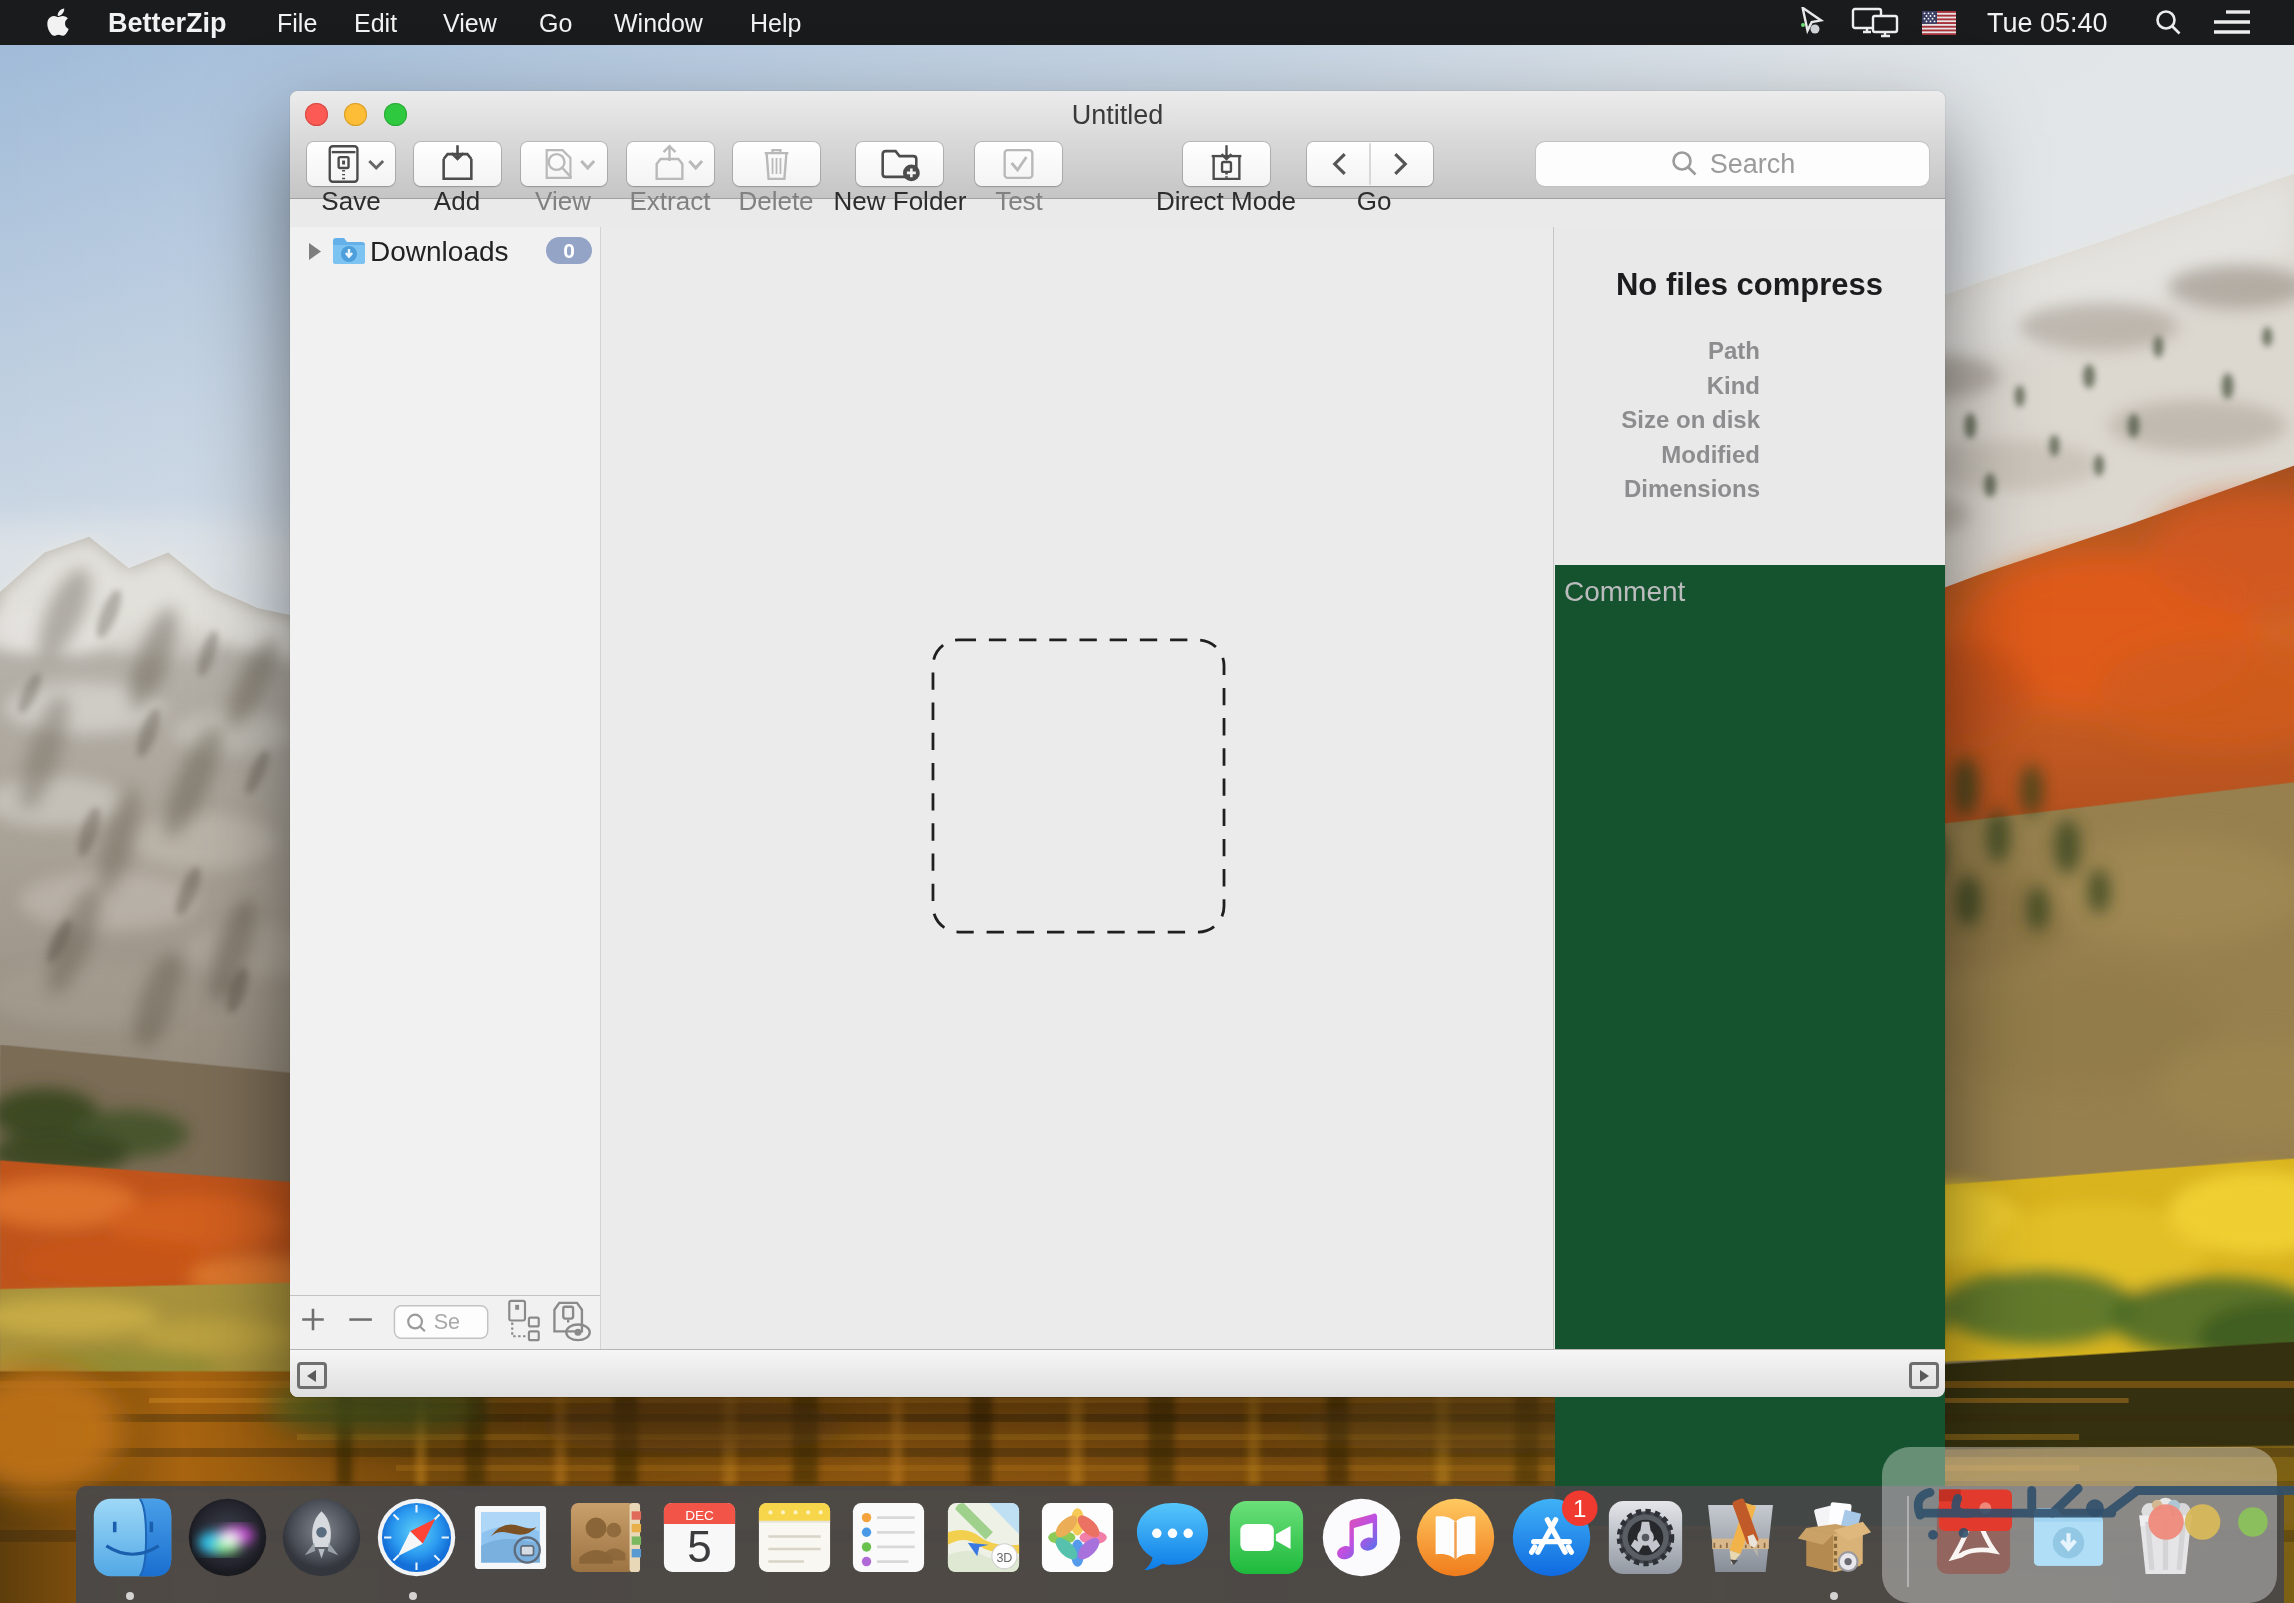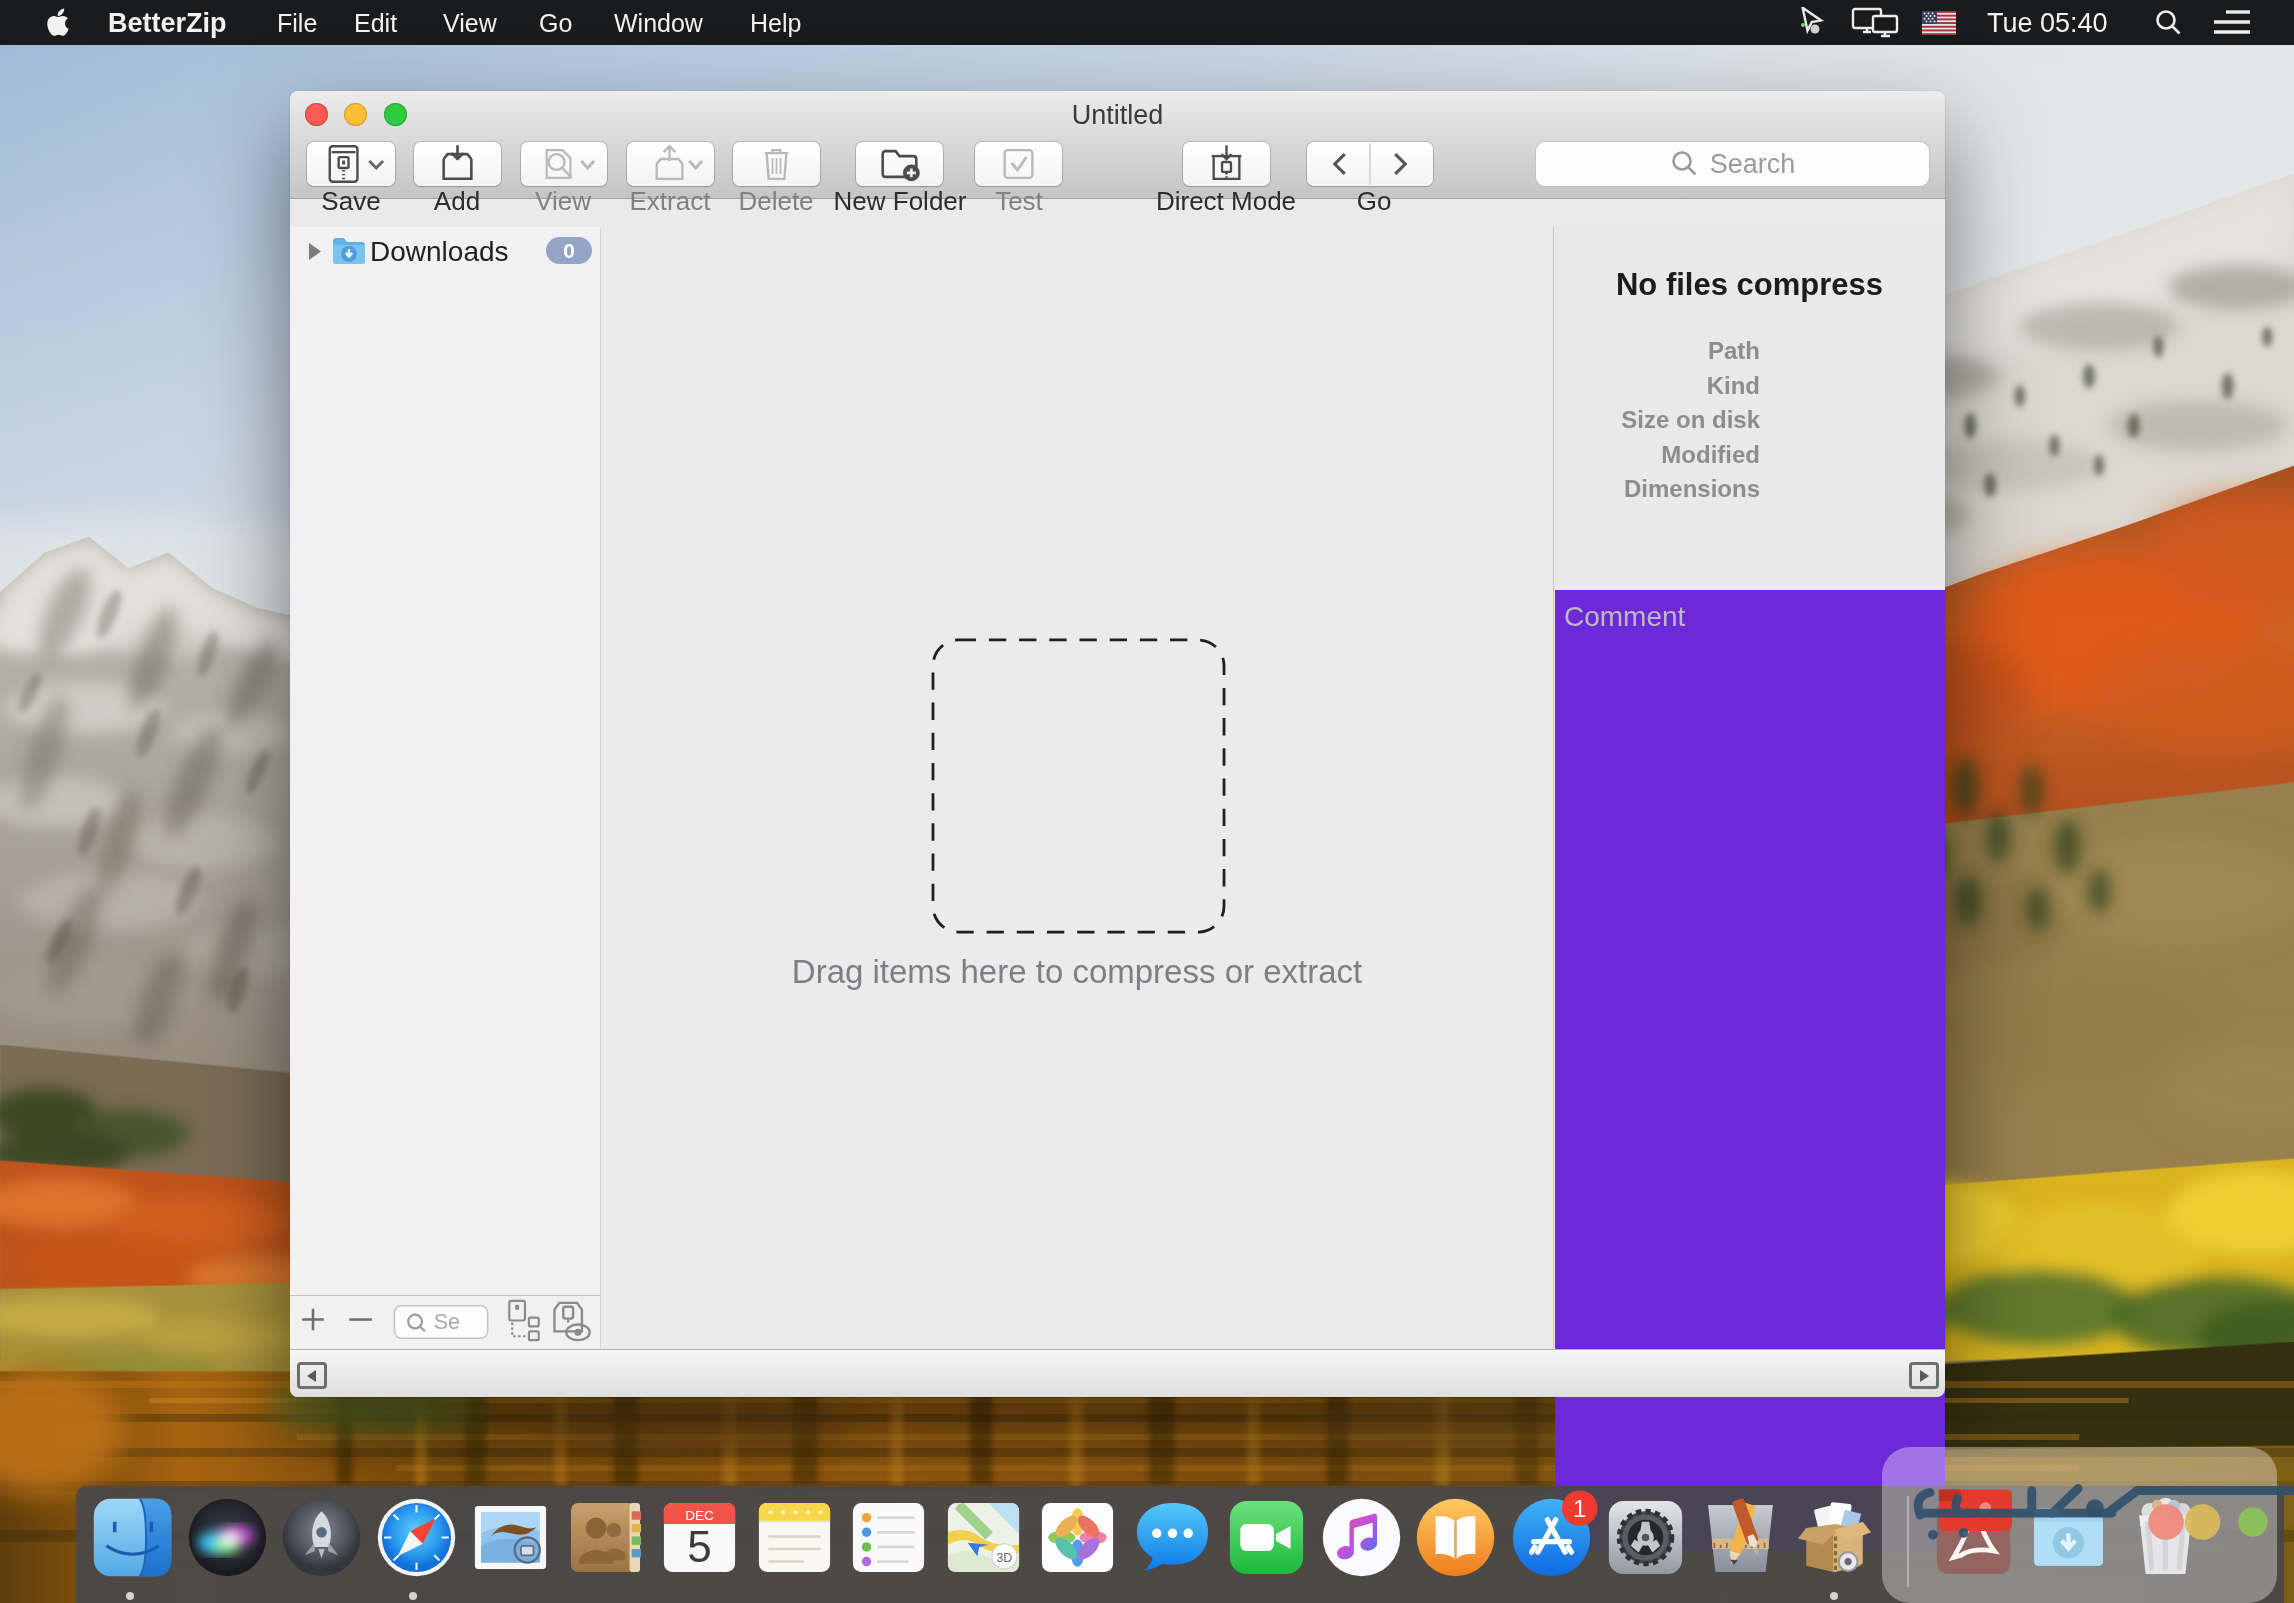--- a/index.html
+++ b/index.html
@@ -27,21 +27,21 @@
   #sidebar{position:absolute;left:0;top:136px;width:311px;height:1123px;background:#f1f1f2;border-right:1px solid #d4d4d4;box-sizing:border-box;}
   #sbbottom{position:absolute;left:0;top:1204px;width:310px;height:54px;border-top:1px solid #c2c2c2;background:#f1f1f2;box-sizing:border-box;}
   
   #mainarea{position:absolute;left:311px;top:136px;width:952px;height:1123px;background:#ebebeb;}
   #dashbox{position:absolute;left:330px;top:411px;width:295px;height:296px;}
   #dragtext{position:absolute;left:0px;top:726px;width:952px;text-align:center;font-size:33px;color:#7e7e84;}
   
   #rpanel{position:absolute;left:1263px;top:136px;width:392px;height:1123px;background:#e9e9e9;border-left:1px solid #c6c6c6;box-sizing:border-box;}
   #nofiles{position:absolute;left:0;top:40px;width:391px;text-align:center;font-size:31px;font-weight:bold;color:#1c1c1e;}
   .plabel{position:absolute;left:0;width:206px;text-align:right;font-size:24px;font-weight:bold;color:#8d8d8f;}
-  #comment{position:absolute;left:1px;top:338px;width:390px;height:961px;background:#6d28d9;margin-top:25px;}
+  #comment{position:absolute;left:1px;top:338px;width:390px;height:961px;background:#14532d;}
   #comment span{position:absolute;left:9px;top:11px;font-size:28px;color:#bcbcbf;}
   
   #bstrip{position:absolute;left:0;top:1258px;width:1655px;height:48px;background:linear-gradient(#f6f6f6,#dedede);
           border-top:1px solid #b5b5b5;border-radius:0 0 8px 8px;box-sizing:border-box;}
   .sbox{position:absolute;top:12px;width:30px;height:27px;border:3px solid #6e6e6e;border-radius:4px;box-sizing:border-box;
         display:flex;align-items:center;justify-content:center;font-size:17px;color:#555;}
   
   #dock{position:absolute;left:76px;top:1486px;width:2196px;height:118px;background:rgba(72,72,74,.92);border-radius:10px 10px 0 0;padding-left:12px;}
   .di{position:absolute;top:13px;width:77px;height:77px;transform:scale(1.06);transform-origin:center;}
   .ddot{position:absolute;top:106px;width:8px;height:8px;border-radius:50%;background:rgba(235,235,235,.85);}
@@ -457,21 +457,20 @@
     <div style="position:absolute;left:80px;top:9px;font-size:28px;color:#222;">Downloads</div>
     <div style="position:absolute;left:256px;top:10px;width:46px;height:27px;border-radius:14px;background:#93a4c6;
                 color:#fff;font-size:21px;font-weight:bold;text-align:center;line-height:27px;">0</div>
   </div>
   <div id="mainarea">
     <div id="dashbox">
       <svg width="295" height="296" viewBox="0 0 298 299">
         <rect x="2" y="2" width="294" height="295" rx="26" fill="none" stroke="#1f1f1f" stroke-width="2.8" stroke-dasharray="17.5 13"></rect>
       </svg>
     </div>
-    <div id="dragtext">Drag items here to compress or extract</div>
   </div>
   <div id="rpanel">
     <div id="nofiles">No files compress</div>
     <div class="plabel" style="top:110px;">Path</div>
     <div class="plabel" style="top:145px;">Kind</div>
     <div class="plabel" style="top:179px;">Size on disk</div>
     <div class="plabel" style="top:214px;">Modified</div>
     <div class="plabel" style="top:248px;">Dimensions</div>
     <div id="comment">
         <span>Comment</span>

